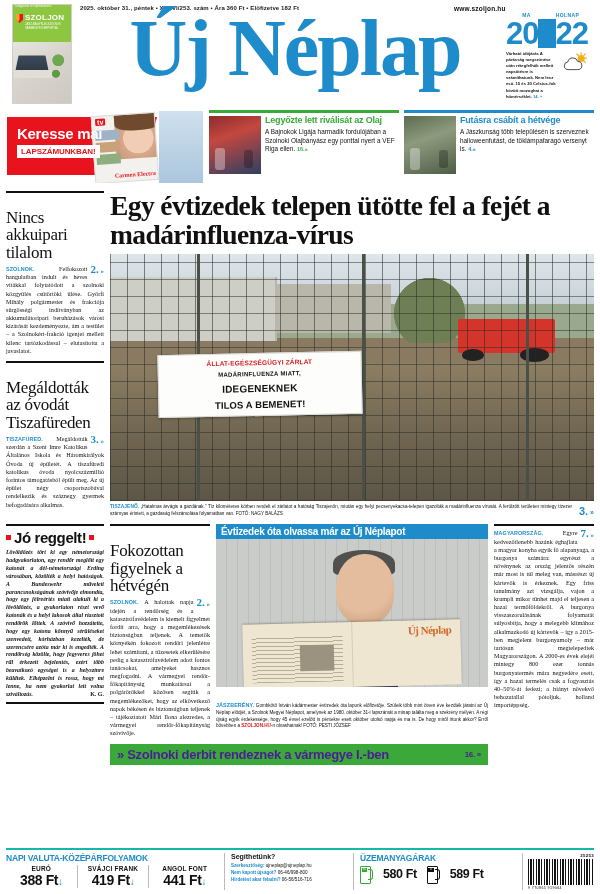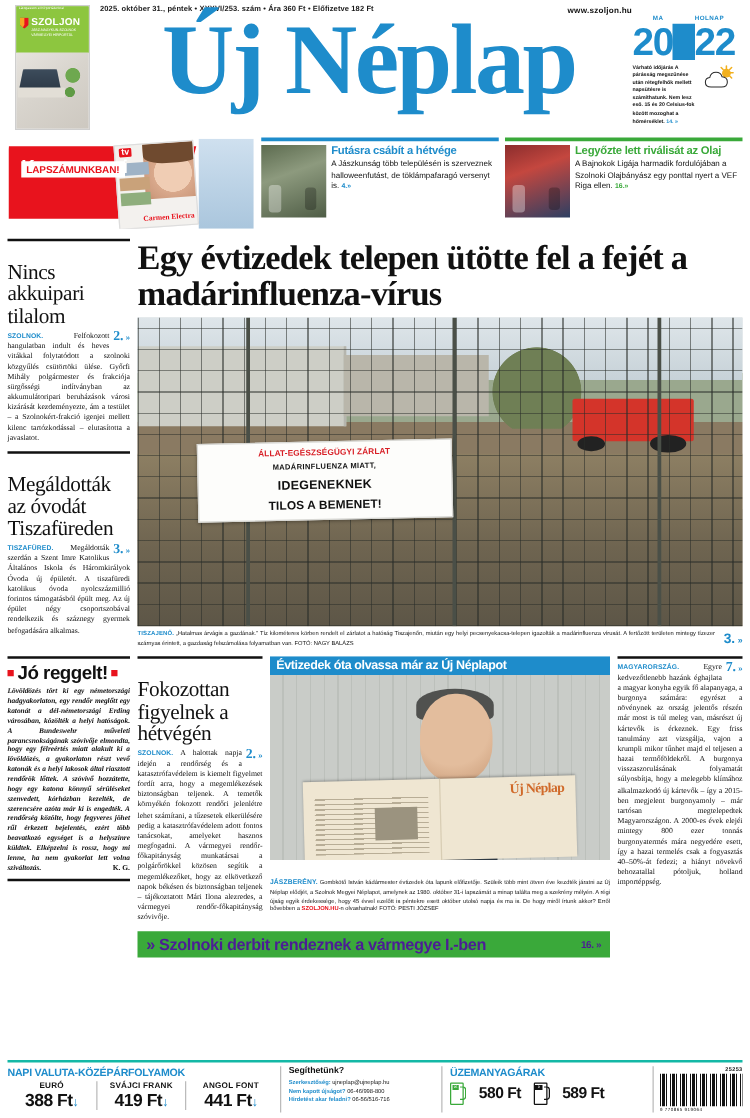--- a/index.html
+++ b/index.html
@@ -49,21 +49,21 @@
   .wx-text{font-size:4.2px;line-height:1.45;color:#111;flex:1;font-weight:bold;}
   .wx-page{color:#1e8ccb;}
   .wx-icon{width:26px;height:22px;position:relative;flex:none;}
 
   
   .teaserrow{display:flex;gap:5px;height:78px;margin-top:2px;}
   .ad-left{width:196px;height:72px;position:relative;overflow:hidden;border:1px solid #fff;}
   .ad-red{position:absolute;left:0;top:6px;width:150px;height:58px;background:#e8131d;
     transform:skewX(-14deg);transform-origin:left top;}
   .ad-txt1{position:absolute;left:10px;top:14px;color:#fff;font-weight:bold;font-size:15px;letter-spacing:-.3px;}
-  .ad-txt2{position:absolute;left:10px;top:18px;background:#fff;color:#e8131d;font-weight:bold;
+  .ad-txt2{position:absolute;left:10px;top:34px;background:#fff;color:#e8131d;font-weight:bold;
     font-size:8px;padding:2px 4px;letter-spacing:-.1px;}
   .ad-mag{position:absolute;right:46px;top:3px;width:62px;height:66px;background:#f3f1ee;border:1px solid #ddd;
     transform:rotate(-4deg);overflow:hidden;}
   .mag-tv{position:absolute;left:3px;top:2px;background:#e8131d;color:#fff;font-weight:bold;font-size:7px;padding:0 2px;border-radius:1px;}
   .mag-face{position:absolute;right:-6px;top:0;width:46px;height:44px;
     background:radial-gradient(circle at 50% 55%,#f0cdb4 0 45%,#d9a98c 46%,#cf9d80 70%,#b8845f 100%);}
   .mag-hair{position:absolute;right:-6px;top:0;width:46px;height:16px;background:#6f4a2f;border-radius:0 0 40% 40%;}
   .mag-name{position:absolute;right:2px;bottom:3px;color:#e8131d;font-weight:bold;font-size:6px;line-height:1;text-align:right;
     font-family:"Liberation Serif",serif;}
   .mag-thumbs{position:absolute;left:2px;top:14px;width:24px;}
@@ -267,33 +267,33 @@
             <i></i>
             <i></i>
             <i></i>
           </div>
         <div class="mag-name">Carmen Electra</div>
       </div>
       <div class="ad-txt1">Keresse mai</div>
       <div class="ad-txt2">LAPSZÁMUNKBAN!</div>
     </div>
 
+    <div class="teaser green">
+      <div class="t-photo sport"></div>
+      <div class="t-body">
+        <div class="t-title">Legyőzte lett riválisát az Olaj</div>
+        <div class="t-text"><span>A Bajnokok Ligája harmadik fordulójában a Szolnoki Olajbányász egy ponttal nyert a VEF Riga ellen.</span> <span class="t-page">16.»</span></div>
+      </div>
+    </div>
+
     <div class="teaser">
       <div class="t-photo"></div>
       <div class="t-body">
         <div class="t-title">Futásra csábít a hétvége</div>
         <div class="t-text"><span>A Jászkunság több településén is szerveznek halloweenfutást, de töklámpafaragó versenyt is.</span> <span class="t-page">4.»</span></div>
-      </div>
-    </div>
-
-    <div class="teaser green">
-      <div class="t-photo sport"></div>
-      <div class="t-body">
-        <div class="t-title">Legyőzte lett riválisát az Olaj</div>
-        <div class="t-text"><span>A Bajnokok Ligája harmadik fordulójában a Szolnoki Olajbányász egy ponttal nyert a VEF Riga ellen.</span> <span class="t-page">16.»</span></div>
       </div>
     </div>
   </div>
 
   <div class="maingrid">
     <div class="col-left">
 
       <div class="rule-top"></div>
       <div>
         <h2 class="sidehead">Nincs akkuipari tilalom</h2>

